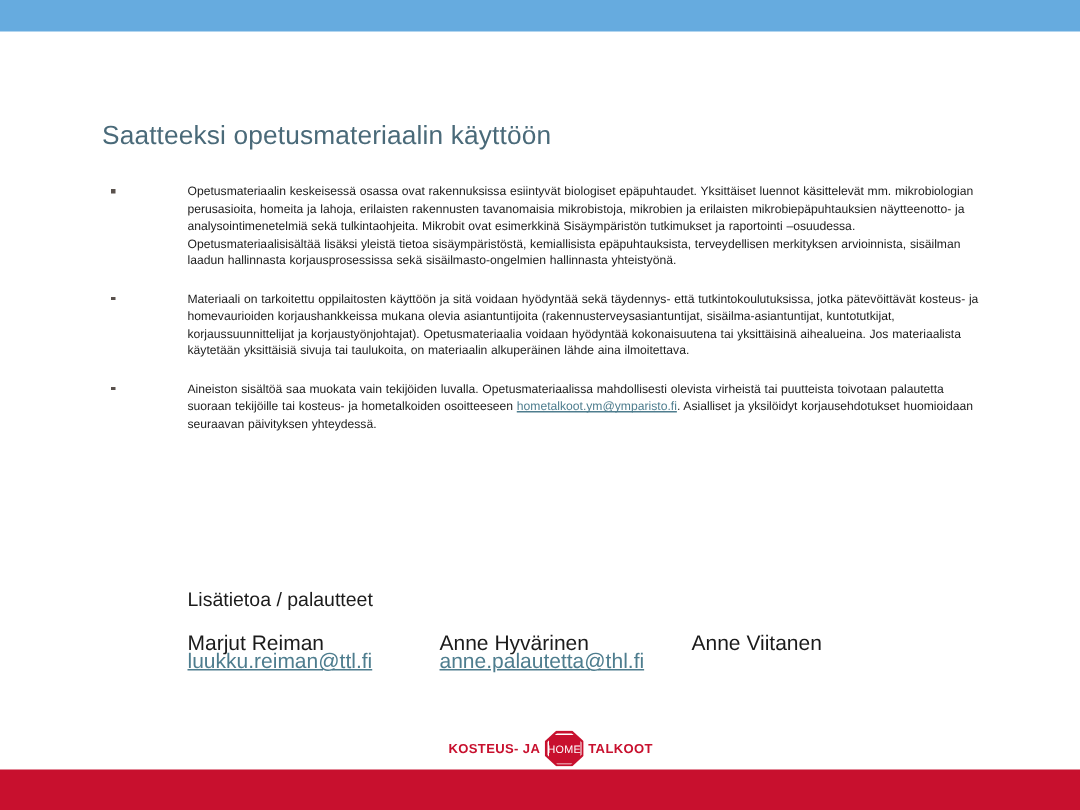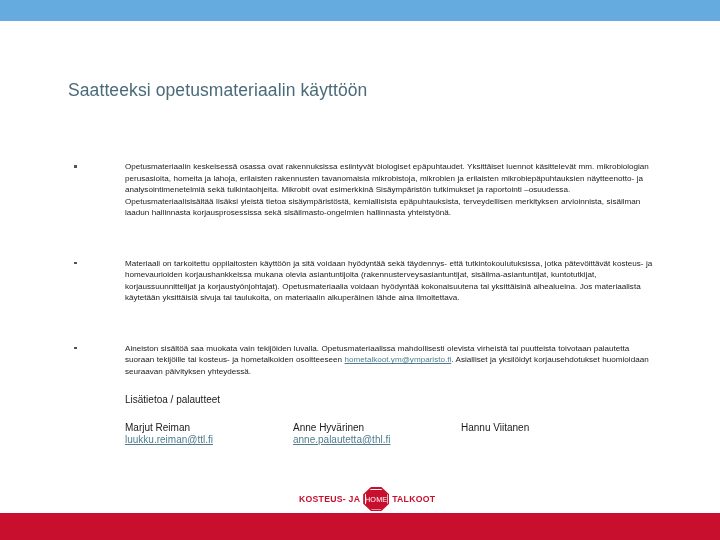--- a/index.html
+++ b/index.html
@@ -59,21 +59,20 @@
     position: absolute;
     left: 68px;
     top: 122px;
     width: 590px;
   }
 
   .bullet-row {
     position: relative;
     padding-left: 57px;
     margin-bottom: 14px;
-    margin-top: 39px;
   }
 
   .bullet-marker {
     position: absolute;
     left: 6px;
     top: 4px;
     width: 2.5px;
     height: 2.5px;
     background: #59514c;
   }
@@ -89,36 +88,36 @@
   .bullet-text a,
   .contact-email {
     color: #4e7d8e;
   }
 
   
   .contacts-heading {
     position: absolute;
     left: 125px;
     top: 394px;
-    font-size: 10px;
+    font-size: 13px;
     color: #1b1b1b;
     line-height: 11.5px;
   }
 
   .contacts {
     position: absolute;
     left: 125px;
     top: 422px;
     width: 520px;
     display: flex;
   }
 
   .contact-col {
     width: 168px;
-    font-size: 10px;
+    font-size: 14px;
     line-height: 12.4px;
     color: #1b1b1b;
   }
 
   .contact-name { display: block; }
   .contact-email { display: block; }
 
   
   .logo {
     position: absolute;
@@ -208,21 +207,21 @@
       <span class="contact-name">Marjut Reiman</span>
       <a class="contact-email" href="#">luukku.reiman@ttl.fi</a>
     </div>
 
     <div class="contact-col">
       <span class="contact-name">Anne Hyvärinen</span>
       <a class="contact-email" href="#">anne.palautetta@thl.fi</a>
     </div>
 
     <div class="contact-col">
-      <span class="contact-name">Hannu Viitanen</span>
+      <span class="contact-name">Anne Viitanen</span>
     </div>
 
   </div>
 
   <div class="logo">
     <span class="logo-word">KOSTEUS- JA</span>
     <span class="logo-octagon">
       <span class="logo-octagon-shape"></span>
       <span class="logo-octagon-inner"></span>
       <span class="logo-octagon-text">HOME</span>

